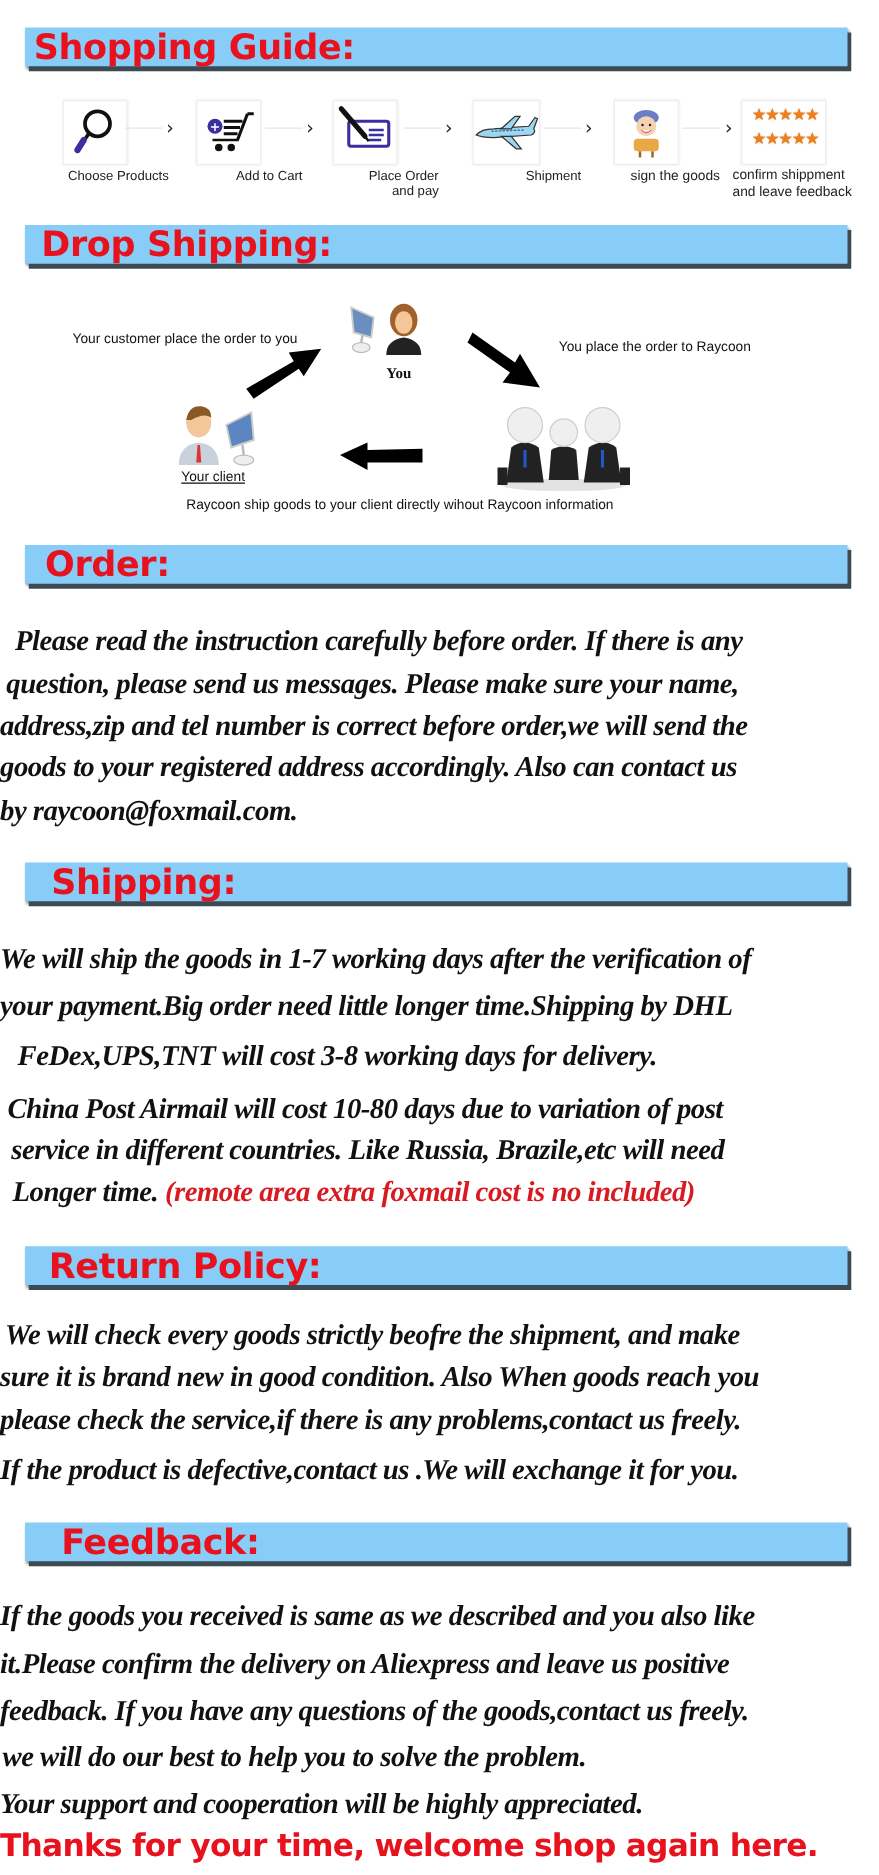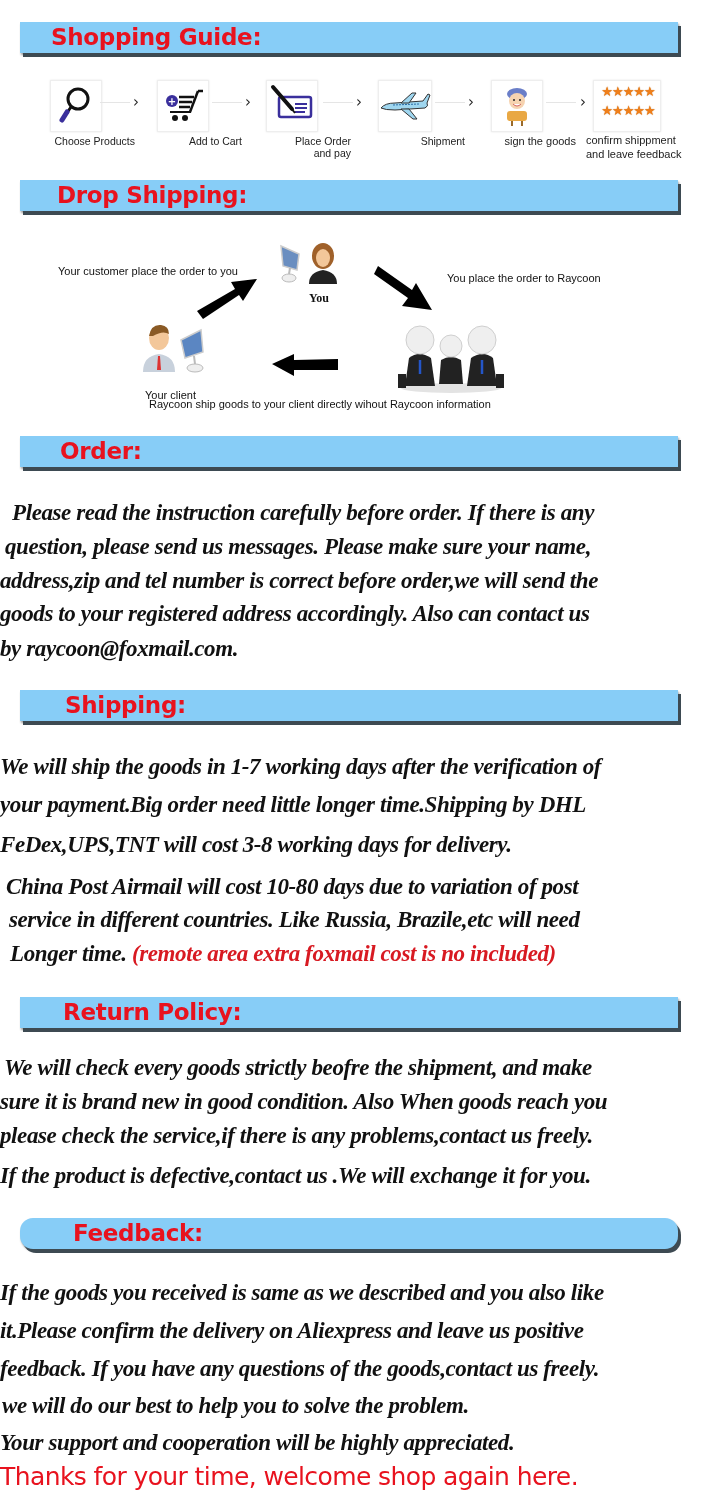--- a/index.html
+++ b/index.html
@@ -1,21 +1,21 @@
 <!DOCTYPE html>
 <html><head>
 <meta charset="utf-8">
 <style>
   html, body { margin:0; padding:0; background:#ffffff; }
   body { width:703px; height:1500px; position:relative; overflow:hidden; font-family:"Liberation Sans", sans-serif; }
-  .abs { position:absolute; }
+  .abs { position:absolute;font-weight:bold; }
   .bar { position:absolute; left:20px; width:658px; height:31px; background:#87cdf7;
          box-shadow: 3px 4px 0 #3d4a52, 1px 2px 2px rgba(0,0,0,0.4); }
   .bar-title { position:absolute; top:0; font-family:"DejaVu Sans", sans-serif; font-weight:bold;
-               color:#e8121e; font-size:23px; line-height:31px; letter-spacing:-0.3px; white-space:nowrap;margin-left:24px; }
+               color:#e8121e; font-size:28px; line-height:31px; letter-spacing:-0.3px; white-space:nowrap; }
   .para { position:absolute; left:0; width:703px; font-family:"Liberation Serif", serif; font-style:italic;
           font-weight:bold; color:#111; font-size:23px; white-space:nowrap; letter-spacing:-0.4px; }
   .para .line { position:absolute; white-space:nowrap; }
   .red { color:#d81a22; }
   .step { position:absolute; top:80px; width:120px; text-align:center; }
   .step-box { position:absolute; top:0; width:50px; height:50px; background:#fff;
               border:1px solid #eeeeee; box-shadow:0 0 2px #e6e6e6; }
   .step-label { position:absolute; top:55px; left:0; width:120px; text-align:right; font-size:10.5px; color:#222; line-height:12px; }
   .chev { position:absolute; top:93px; font-size:15px; color:#222; font-family:"DejaVu Sans", sans-serif; }
   .chev-line { position:absolute; top:102px; height:1px; background:#e5e5e5; }
@@ -169,21 +169,21 @@
     <svg width="70" height="55" viewBox="0 0 70 55">
       <path d="M2 54 Q2 38 18 36 Q34 38 34 54 Z" fill="#c8d1dc"></path>
       <polygon points="17,38 19,38 20,52 16,52" fill="#d33"></polygon>
       <ellipse cx="18" cy="20" rx="10" ry="12" fill="#f3c79a"></ellipse>
       <path d="M8 18 Q10 6 20 7 Q28 8 28 16 Q22 12 12 18 Z" fill="#8a5a25"></path>
       <path d="M40 22 L60 12 L62 34 L44 40 Z" fill="#5b86c2" stroke="#ccc" stroke-width="1.5"></path>
       <ellipse cx="54" cy="50" rx="8" ry="4" fill="#eee" stroke="#bbb"></ellipse>
       <line x1="53" y1="38" x2="54" y2="46" stroke="#bbb" stroke-width="2"></line>
     </svg>
   </div>
-  <div class="diag-text" style="left:145px;top:389px;">Your client</div>
+  <div class="diag-text" style="left:145px;top:376px;text-decoration:underline;">Your client</div>
 
   <div class="abs" style="left:395px;top:318px;width:112px;height:75px;">
     <svg width="112" height="75" viewBox="0 0 112 75">
       <ellipse cx="56" cy="70" rx="50" ry="5" fill="#e3e3e3"></ellipse>
       <path d="M10 68 L14 40 Q24 32 36 40 L40 68 Z" fill="#222"></path>
       <path d="M44 66 L46 42 Q56 36 66 42 L68 66 Z" fill="#222"></path>
       <path d="M72 68 L76 40 Q88 32 98 40 L102 68 Z" fill="#222"></path>
       <line x1="25" y1="42" x2="25" y2="56" stroke="#2456c8" stroke-width="2.5"></line>
       <line x1="87" y1="42" x2="87" y2="56" stroke="#2456c8" stroke-width="2.5"></line>
       <circle cx="25" cy="22" r="14" fill="#efefef" stroke="#cfcfcf"></circle>
@@ -207,40 +207,40 @@
   <div class="line" style="left:0px;top:101px;">goods to your registered address accordingly. Also can contact us</div>
   <div class="line" style="left:0px;top:136px;">by raycoon@foxmail.com.</div>
 </div>
 
 <div class="bar" style="top:690px;">
   <span class="bar-title" style="left:21px;">Shipping:</span>
 </div>
 <div class="para" style="top:754px;">
   <div class="line" style="left:0px;top:0;">We will ship the goods in 1-7 working days after the verification of</div>
   <div class="line" style="left:0px;top:38px;">your payment.Big order need little longer time.Shipping by DHL</div>
-  <div class="line" style="left:0px;top:78px;">FeDex,UPS,TNT will cost 3-8 working days for delivery.</div>
+  <div class="line" style="left:0px;top:78px;padding-left:14px;">FeDex,UPS,TNT will cost 3-8 working days for delivery.</div>
   <div class="line" style="left:6px;top:120px;">China Post Airmail will cost 10-80 days due to variation of post</div>
   <div class="line" style="left:9px;top:153px;">service in different countries. Like Russia, Brazile,etc will need</div>
   <div class="line" style="left:10px;top:187px;">
     <span>Longer time.</span>
     <span class="red">(remote area extra foxmail cost is no included)</span>
   </div>
 </div>
 
 <div class="bar" style="top:997px;">
   <span class="bar-title" style="left:19px;">Return Policy:</span>
 </div>
 <div class="para" style="top:1055px;">
   <div class="line" style="left:4px;top:0;">We will check every goods strictly beofre the shipment, and make</div>
   <div class="line" style="left:0px;top:34px;">sure it is brand new in good condition. Also When goods reach you</div>
   <div class="line" style="left:0px;top:68px;">please check the service,if there is any problems,contact us freely.</div>
   <div class="line" style="left:0px;top:108px;">If the product is defective,contact us .We will exchange it for you.</div>
 </div>
 
-<div class="bar" style="top:1218px;border-radius:13px;">
+<div class="bar" style="top:1218px;">
   <span class="bar-title" style="left:29px;">Feedback:</span>
 </div>
 <div class="para" style="top:1280px;">
   <div class="line" style="left:0px;top:0;">If the goods you received is same as we described and you also like</div>
   <div class="line" style="left:0px;top:38px;">it.Please confirm the delivery on Aliexpress and leave us positive</div>
   <div class="line" style="left:0px;top:76px;">feedback. If you have any questions of the goods,contact us freely.</div>
   <div class="line" style="left:2px;top:113px;">we will do our best to help you to solve the problem.</div>
   <div class="line" style="left:0px;top:150px;">Your support and cooperation will be highly appreciated.</div>
 </div>
 <div class="abs" style="left:0px;top:1462px;font-family:'DejaVu Sans',sans-serif;font-size:25px;color:#e8121e;white-space:nowrap;letter-spacing:-0.6px;">Thanks for your time, welcome shop again here.</div>

